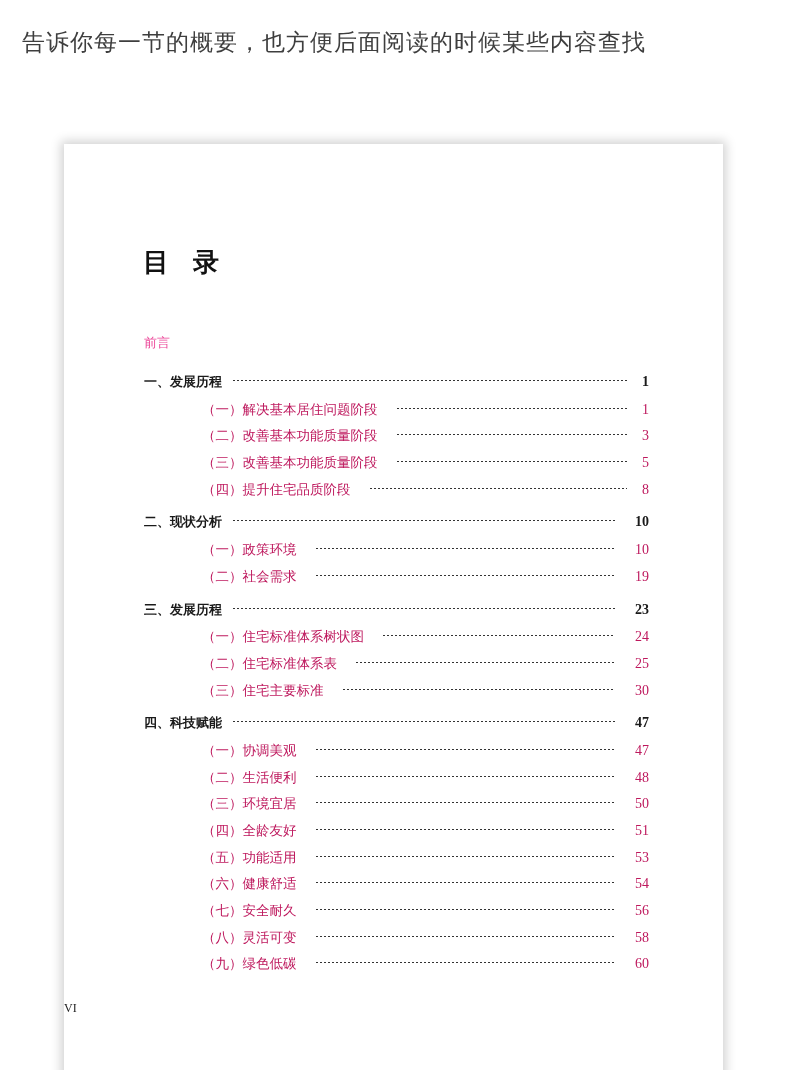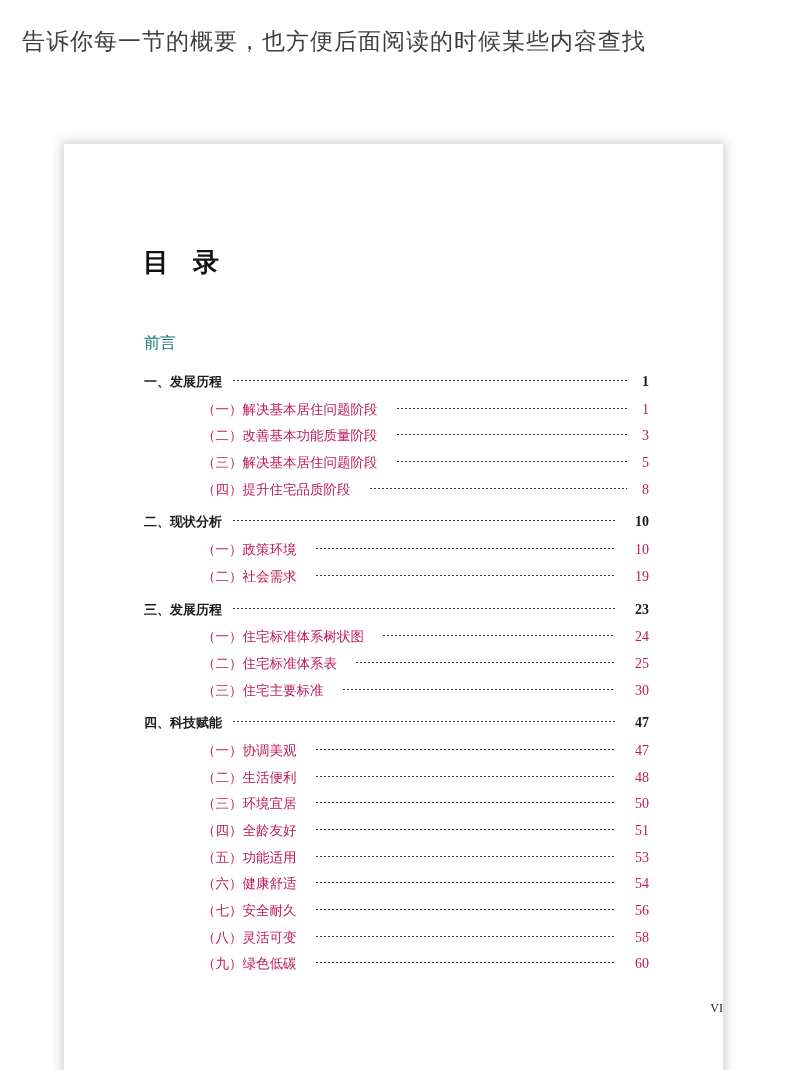--- a/index.html
+++ b/index.html
@@ -16,21 +16,21 @@
     }
     .caption {
       position: absolute;
       left: 0;
       top: 24px;
       width: 668px;
       text-align: center;
       font-size: 23px;
       letter-spacing: 1px;
       color: #3e3e3e;
-      font-family: Liberation Serif, serif;
+      font-family: Liberation Sans, sans-serif;
       line-height: 36px;
     }
     .page {
       position: absolute;
       left: 64px;
       top: 144px;
       width: 659px;
       height: 1020px;
       background: #ffffff;
       box-shadow: 0 0 10px 3px rgba(0,0,0,0.18);
@@ -44,22 +44,22 @@
       font-weight: bold;
       color: #111;
       letter-spacing: 0;
       line-height: 36px;
     }
     .toc-title .gap { display: inline-block; width: 24px; }
     .preface {
       position: absolute;
       left: 80px;
       top: 190px;
-      font-size: 16px;
-      color: #0f766e;
+      font-size: 13px;
+      color: #ec4899;
       font-family: "DejaVu Sans", sans-serif;
       line-height: 18px;
     }
     .toc {
       position: absolute;
       left: 80px;
       top: 225px;
       width: 505px;
     }
     .row {
@@ -104,21 +104,21 @@
       font-family: "Liberation Serif", "DejaVu Serif", serif;
       font-size: 14px;
     }
     .row.num-1 .num { width: 10px; }
     .row.chapter .num { font-weight: bold; }
     .page-number {
       position: absolute;
       left: 0;
       width: 659px;
       top: 857px;
-      text-align: right;
+      text-align: left;
       font-family: "Liberation Serif", "DejaVu Serif", serif;
       font-size: 12px;
       color: #222;
     }
   </style>
 </head>
 <body>
 
 <div class="caption">告诉你每一节的概要，也方便后面阅读的时候某些内容查找</div>
 
@@ -140,21 +140,21 @@
       <span class="label">（一）解决基本居住问题阶段</span>
       <span class="leader"></span>
       <span class="num">1</span>
     </div>
     <div class="row section num-1">
       <span class="label">（二）改善基本功能质量阶段</span>
       <span class="leader"></span>
       <span class="num">3</span>
     </div>
     <div class="row section num-1">
-      <span class="label">（三）解决基本居住问题阶段</span>
+      <span class="label">（三）改善基本功能质量阶段</span>
       <span class="leader"></span>
       <span class="num">5</span>
     </div>
     <div class="row section num-1">
       <span class="label">（四）提升住宅品质阶段</span>
       <span class="leader"></span>
       <span class="num">8</span>
     </div>
 
     <div class="chapter-gap"></div>

